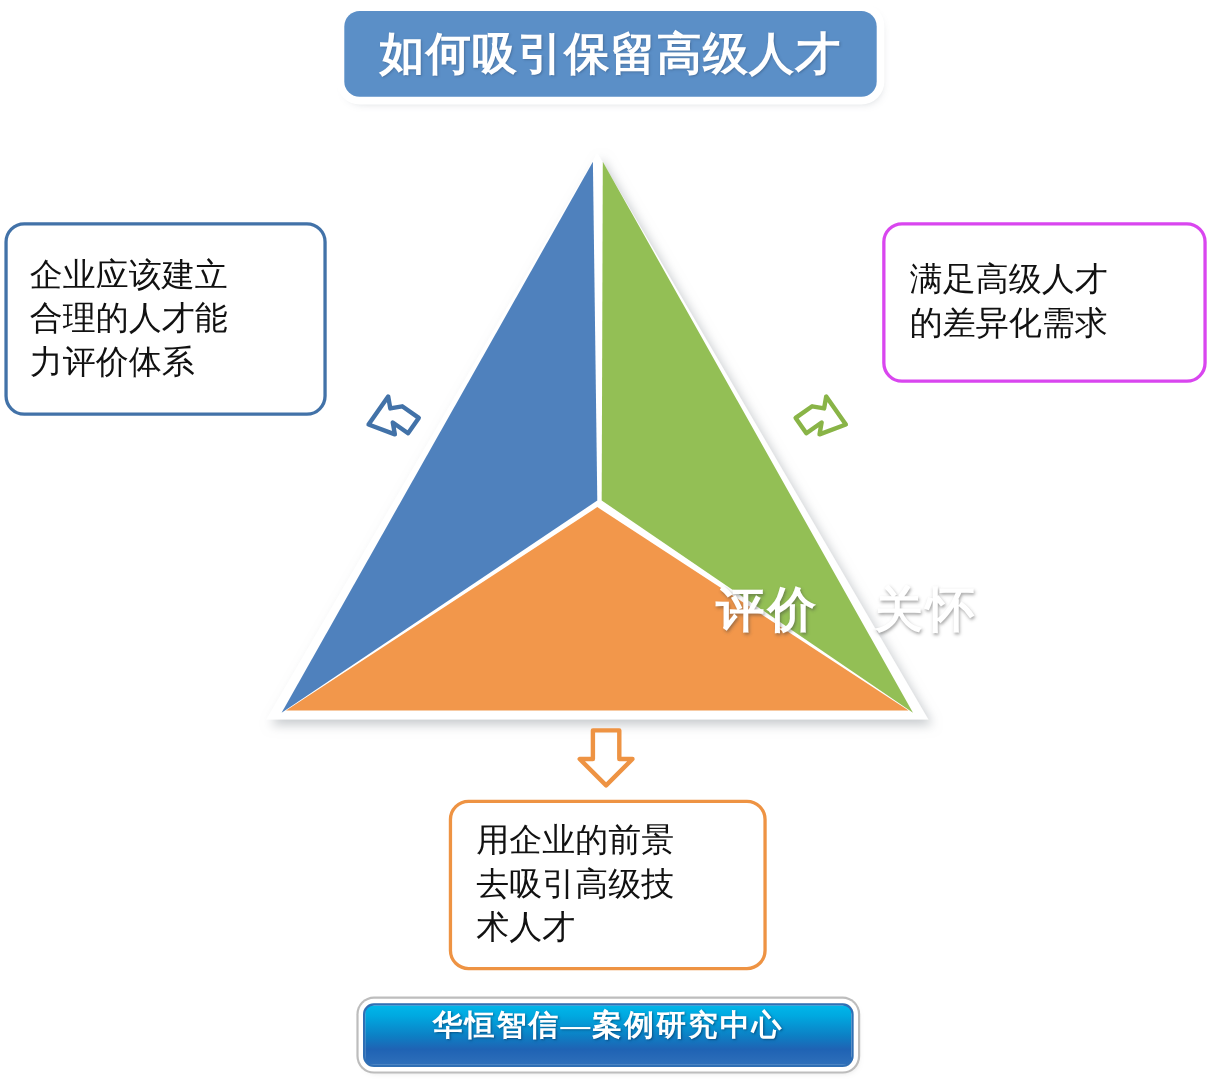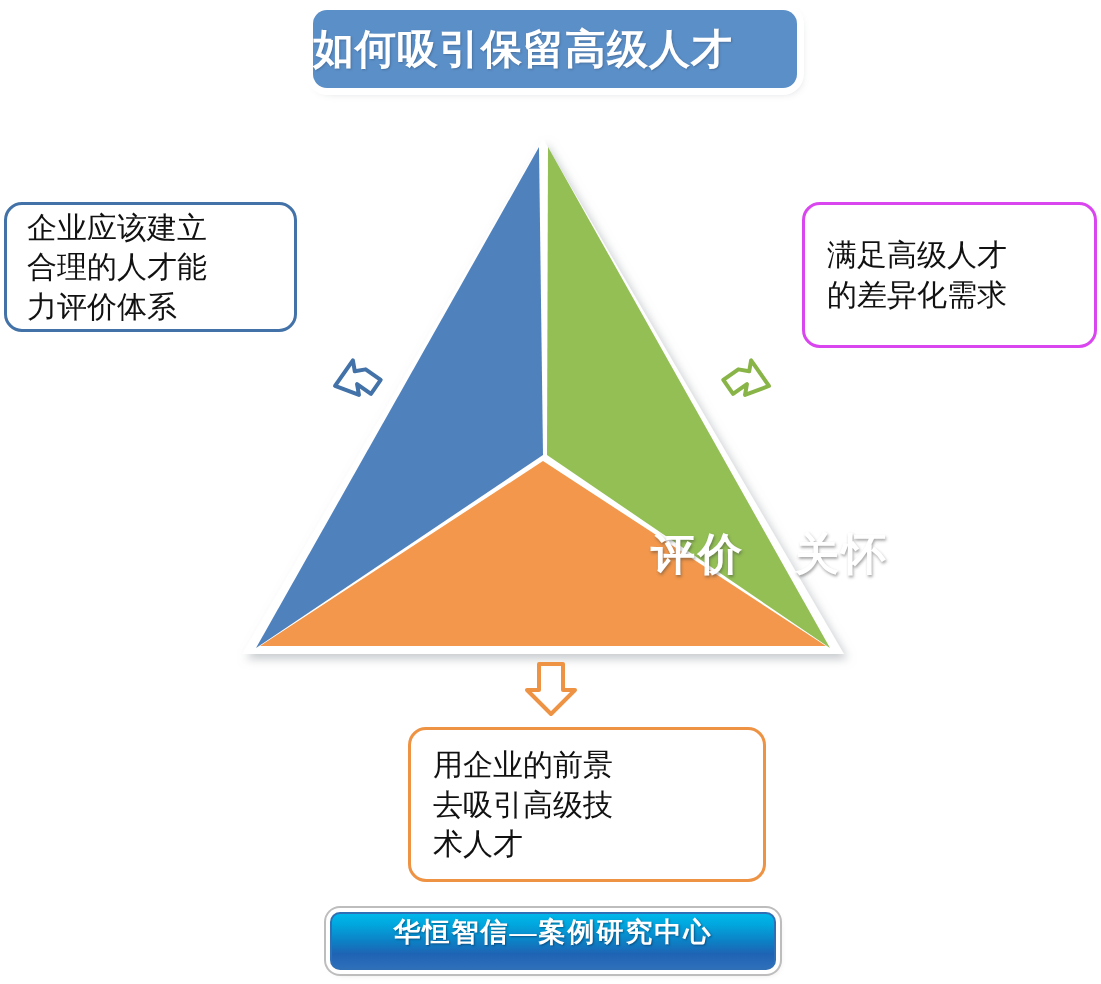--- a/index.html
+++ b/index.html
@@ -23,20 +23,21 @@
     position: absolute;
     left: 313px;
     top: 10px;
     width: 484px;
     height: 78px;
     background: #5B8FC7;
     border-radius: 14px;
     box-shadow: 0 0 0 7px #ffffff, 3px 4px 9px rgba(120,130,145,0.45);
     display: flex;
     align-items: center;
+    justify-content: center;
     box-sizing: border-box;
   }
   #title-text {
     color: #ffffff;
     font-size: 41px;
     font-weight: bold;
     letter-spacing: 1px;
     text-shadow: 1px 1px 2px rgba(40,60,90,0.35);
     white-space: nowrap;
   }
@@ -78,37 +79,37 @@
     font-size: 30px;
     line-height: 1.32;
     color: #111111;
     white-space: pre-line;
   }
 
   #callout-left {
     left: 4px;
     top: 202px;
     width: 293px;
-    height: 130px;
+    height: 176px;
     border: 3px solid #4272A8;
     padding: 0 3px 0 20px;
     font-family: Liberation Serif, serif;
   }
   #callout-right {
     left: 802px;
     top: 202px;
     width: 295px;
     height: 146px;
     border: 3px solid #d946ef;
     padding: 0 14px 0 22px;
   }
   #callout-bottom {
     left: 408px;
     top: 727px;
-    width: 358px;
+    width: 289px;
     height: 155px;
     border: 3px solid #EE9343;
     padding: 0 14px 0 22px;
   }
 
   
   .arrow { position: absolute; }
   #arrow-left  { left: 326px; top: 352px; }
   #arrow-right { left: 716px; top: 352px; }
   #arrow-down  { left: 521px; top: 660px; }

